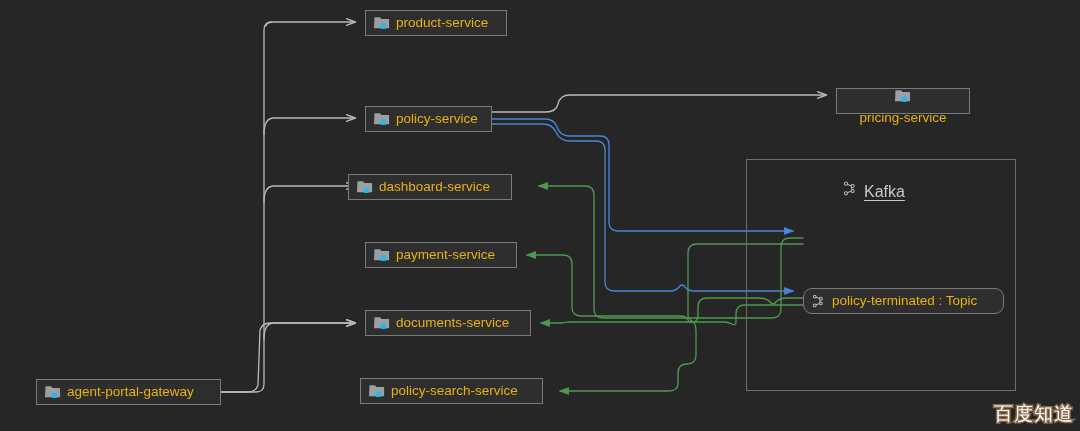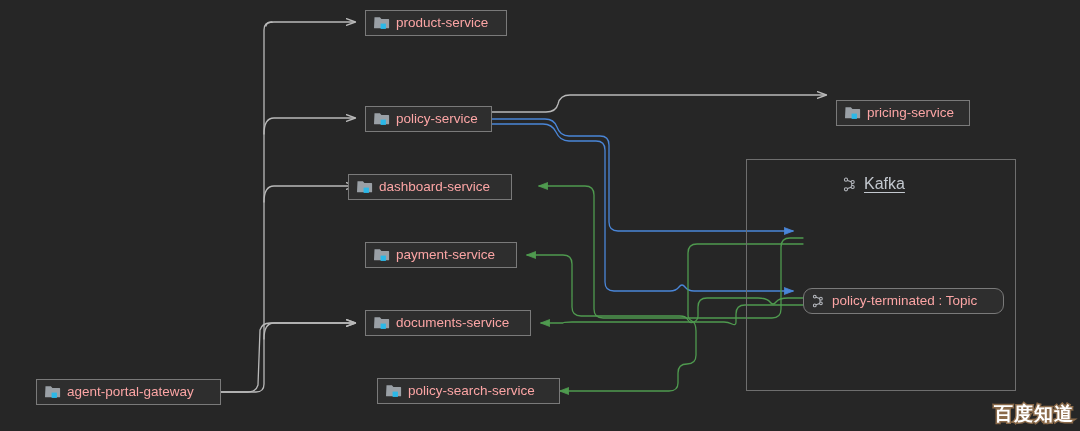--- a/index.html
+++ b/index.html
@@ -30,21 +30,21 @@
   .node {
     position: absolute;
     box-sizing: border-box;
     display: flex;
     align-items: center;
     gap: 6px;
     padding: 0 8px;
     height: 26px;
     background: #2e2e2e;
     border: 1px solid #7a7a7a;
-    color: #fca5a5;
+    color: #eab308;
     font-size: 13.5px;
     line-height: 1;
     white-space: nowrap;
   }
   .node .label {
     position: relative;
     top: 0px;
   }
   .folder-icon {
     width: 16px;
@@ -68,28 +68,29 @@
     position: absolute;
     display: flex;
     align-items: center;
     gap: 7px;
     color: #c3c8cf;
     font-size: 16px;
   }
   .group-title .gt-text {
     text-decoration: underline;
     text-underline-offset: 3px;
+    margin-top: 8px;
   }
   .watermark {
     position: absolute;
     right: 6px;
     bottom: 4px;
     font-family: "DejaVu Sans", sans-serif;
     font-size: 19px;
-    font-weight: bold;
+    font-weight: normal;
     letter-spacing: 1px;
     color: #ffffff;
     -webkit-text-stroke: 3px #8a6a4a;
     paint-order: stroke fill;
   }
   .watermark span {
     position: relative;
   }
 </style>
 </head>
@@ -193,21 +194,21 @@
   <div class="node" style="left:365px; top:106px; width:127px;">
     <span class="folder-icon">
       <svg viewBox="0 0 16 14" width="16" height="14" xmlns="http://www.w3.org/2000/svg">
         <path d="M0.5,1.2 h5.4 l1.5,1.9 h7.1 a0.6,0.6 0 0 1 0.6,0.6 v8.0 a0.6,0.6 0 0 1 -0.6,0.6 h-13.9 a0.6,0.6 0 0 1 -0.6,-0.6 z" fill="#9aa0a6"></path>
         <rect x="6.6" y="7.6" width="5.3" height="5.3" fill="#2bb8e8"></rect>
       </svg>
     </span>
     <span class="label">policy-service</span>
   </div>
 
-  <div class="node" style="left:836px; top:100px; width:134px;">
+  <div class="node" style="left:836px; top:88px; width:134px;flex-direction:column;">
     <span class="folder-icon">
       <svg viewBox="0 0 16 14" width="16" height="14" xmlns="http://www.w3.org/2000/svg">
         <path d="M0.5,1.2 h5.4 l1.5,1.9 h7.1 a0.6,0.6 0 0 1 0.6,0.6 v8.0 a0.6,0.6 0 0 1 -0.6,0.6 h-13.9 a0.6,0.6 0 0 1 -0.6,-0.6 z" fill="#9aa0a6"></path>
         <rect x="6.6" y="7.6" width="5.3" height="5.3" fill="#2bb8e8"></rect>
       </svg>
     </span>
     <span class="label">pricing-service</span>
   </div>
 
   <div class="node" style="left:348px; top:174px; width:164px;">
@@ -233,21 +234,21 @@
   <div class="node" style="left:365px; top:310px; width:166px;">
     <span class="folder-icon">
       <svg viewBox="0 0 16 14" width="16" height="14" xmlns="http://www.w3.org/2000/svg">
         <path d="M0.5,1.2 h5.4 l1.5,1.9 h7.1 a0.6,0.6 0 0 1 0.6,0.6 v8.0 a0.6,0.6 0 0 1 -0.6,0.6 h-13.9 a0.6,0.6 0 0 1 -0.6,-0.6 z" fill="#9aa0a6"></path>
         <rect x="6.6" y="7.6" width="5.3" height="5.3" fill="#2bb8e8"></rect>
       </svg>
     </span>
     <span class="label">documents-service</span>
   </div>
 
-  <div class="node" style="left:377px; top:378px; width:183px;">
+  <div class="node" style="left:360px; top:378px; width:183px;">
     <span class="folder-icon">
       <svg viewBox="0 0 16 14" width="16" height="14" xmlns="http://www.w3.org/2000/svg">
         <path d="M0.5,1.2 h5.4 l1.5,1.9 h7.1 a0.6,0.6 0 0 1 0.6,0.6 v8.0 a0.6,0.6 0 0 1 -0.6,0.6 h-13.9 a0.6,0.6 0 0 1 -0.6,-0.6 z" fill="#9aa0a6"></path>
         <rect x="6.6" y="7.6" width="5.3" height="5.3" fill="#2bb8e8"></rect>
       </svg>
     </span>
     <span class="label">policy-search-service</span>
   </div>
 
   <div class="node" style="left:28px; top:379px; width:185px;margin-left:8px;">

